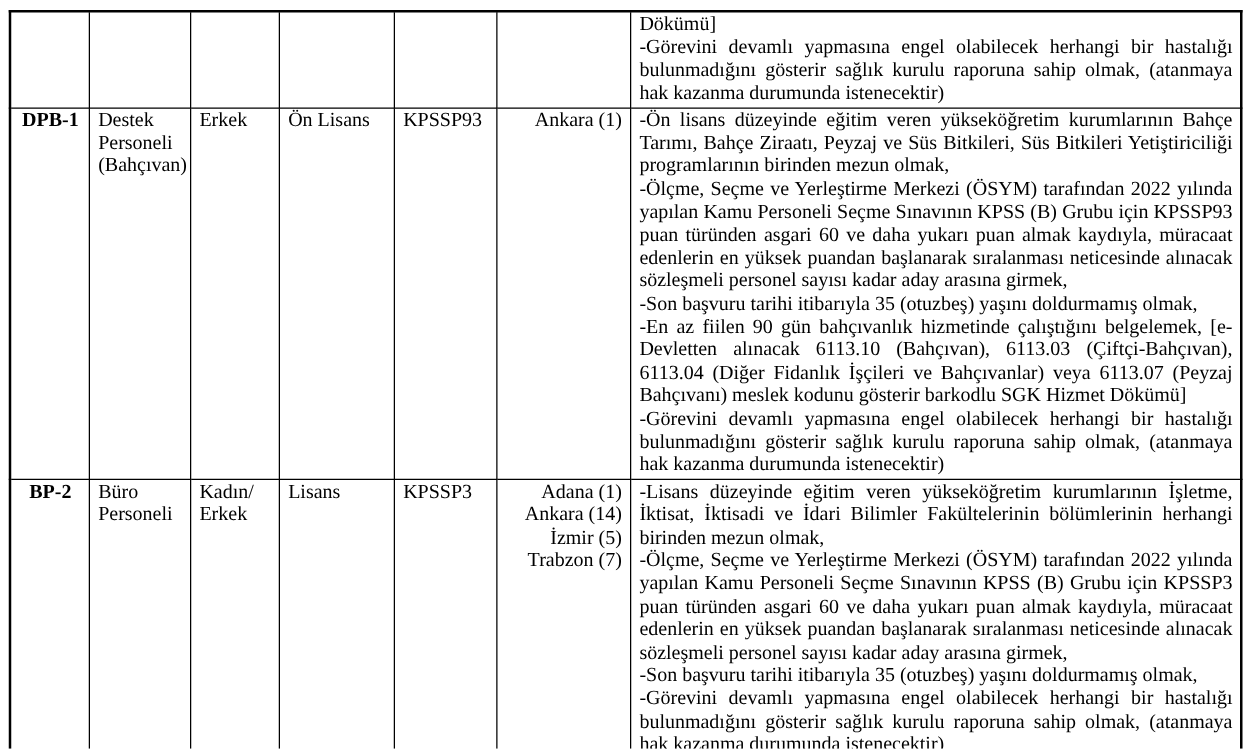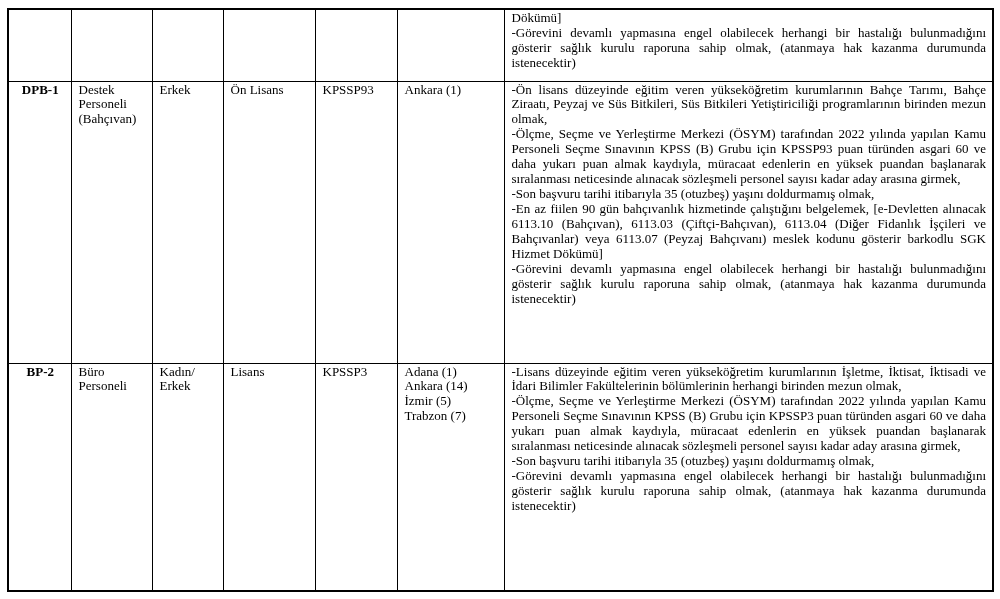--- a/index.html
+++ b/index.html
@@ -22,41 +22,42 @@
     top: 8px;
     width: 985px;
     border-collapse: collapse;
     table-layout: fixed;
     border: 2px solid #000000;
   }
   table.doc-table td {
     border: 1px solid #000000;
     vertical-align: top;
     padding: 1px 6px 1px 7px;
-    font-size: 13px;
+    font-size: 16px;
     line-height: 1.15;
     overflow: hidden;
   }
   td.cell-code {
     text-align: center;
     font-weight: bold;
     padding-left: 2px;
     padding-right: 2px;
     margin-left: 38px;
   }
   td.cell-requirements {
     padding-left: 6px;
     padding-right: 6px;
   }
   td.cell-requirements p {
     margin: 0;
     text-align: justify;
   }
   .loc-line {
     white-space: nowrap;
+    text-align: right;
   }
   tr.row-cont  { height: 72px; }
   tr.row-dpb1  { height: 282px; }
   tr.row-bp1   { height: 228px; }
 </style>
 </head>
 <body>
 
 <div class="page">
   <table class="doc-table">

